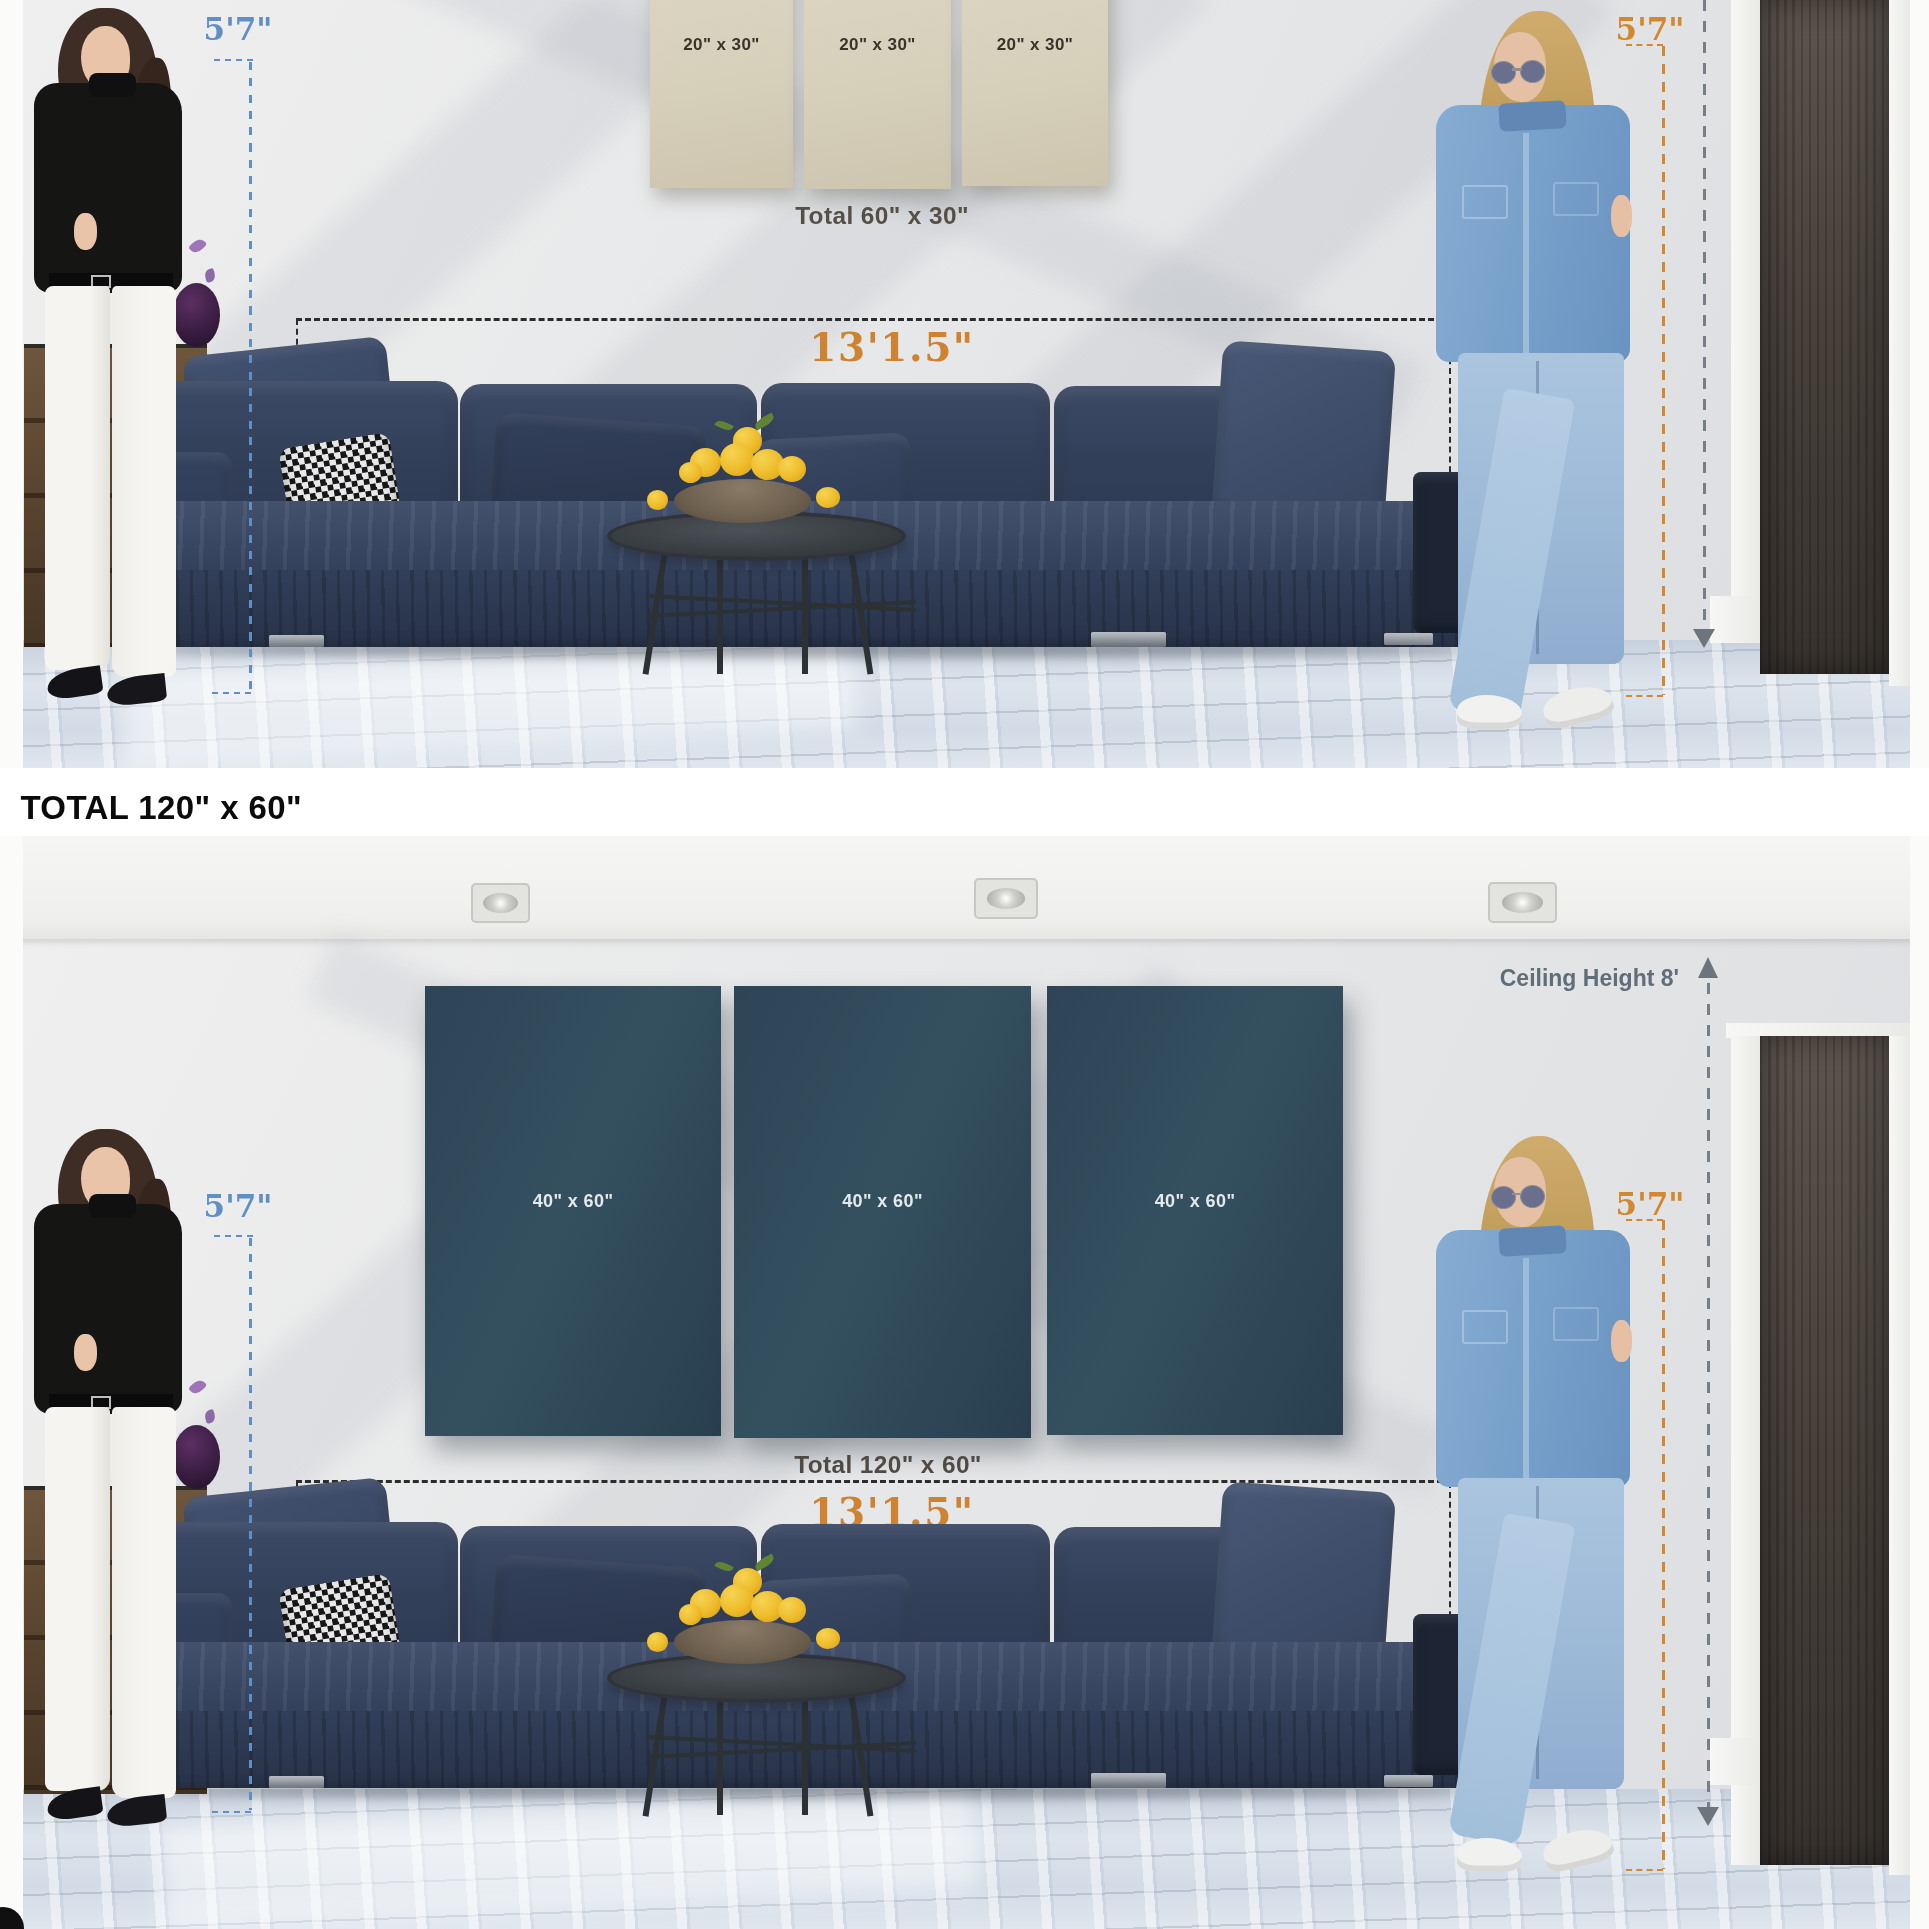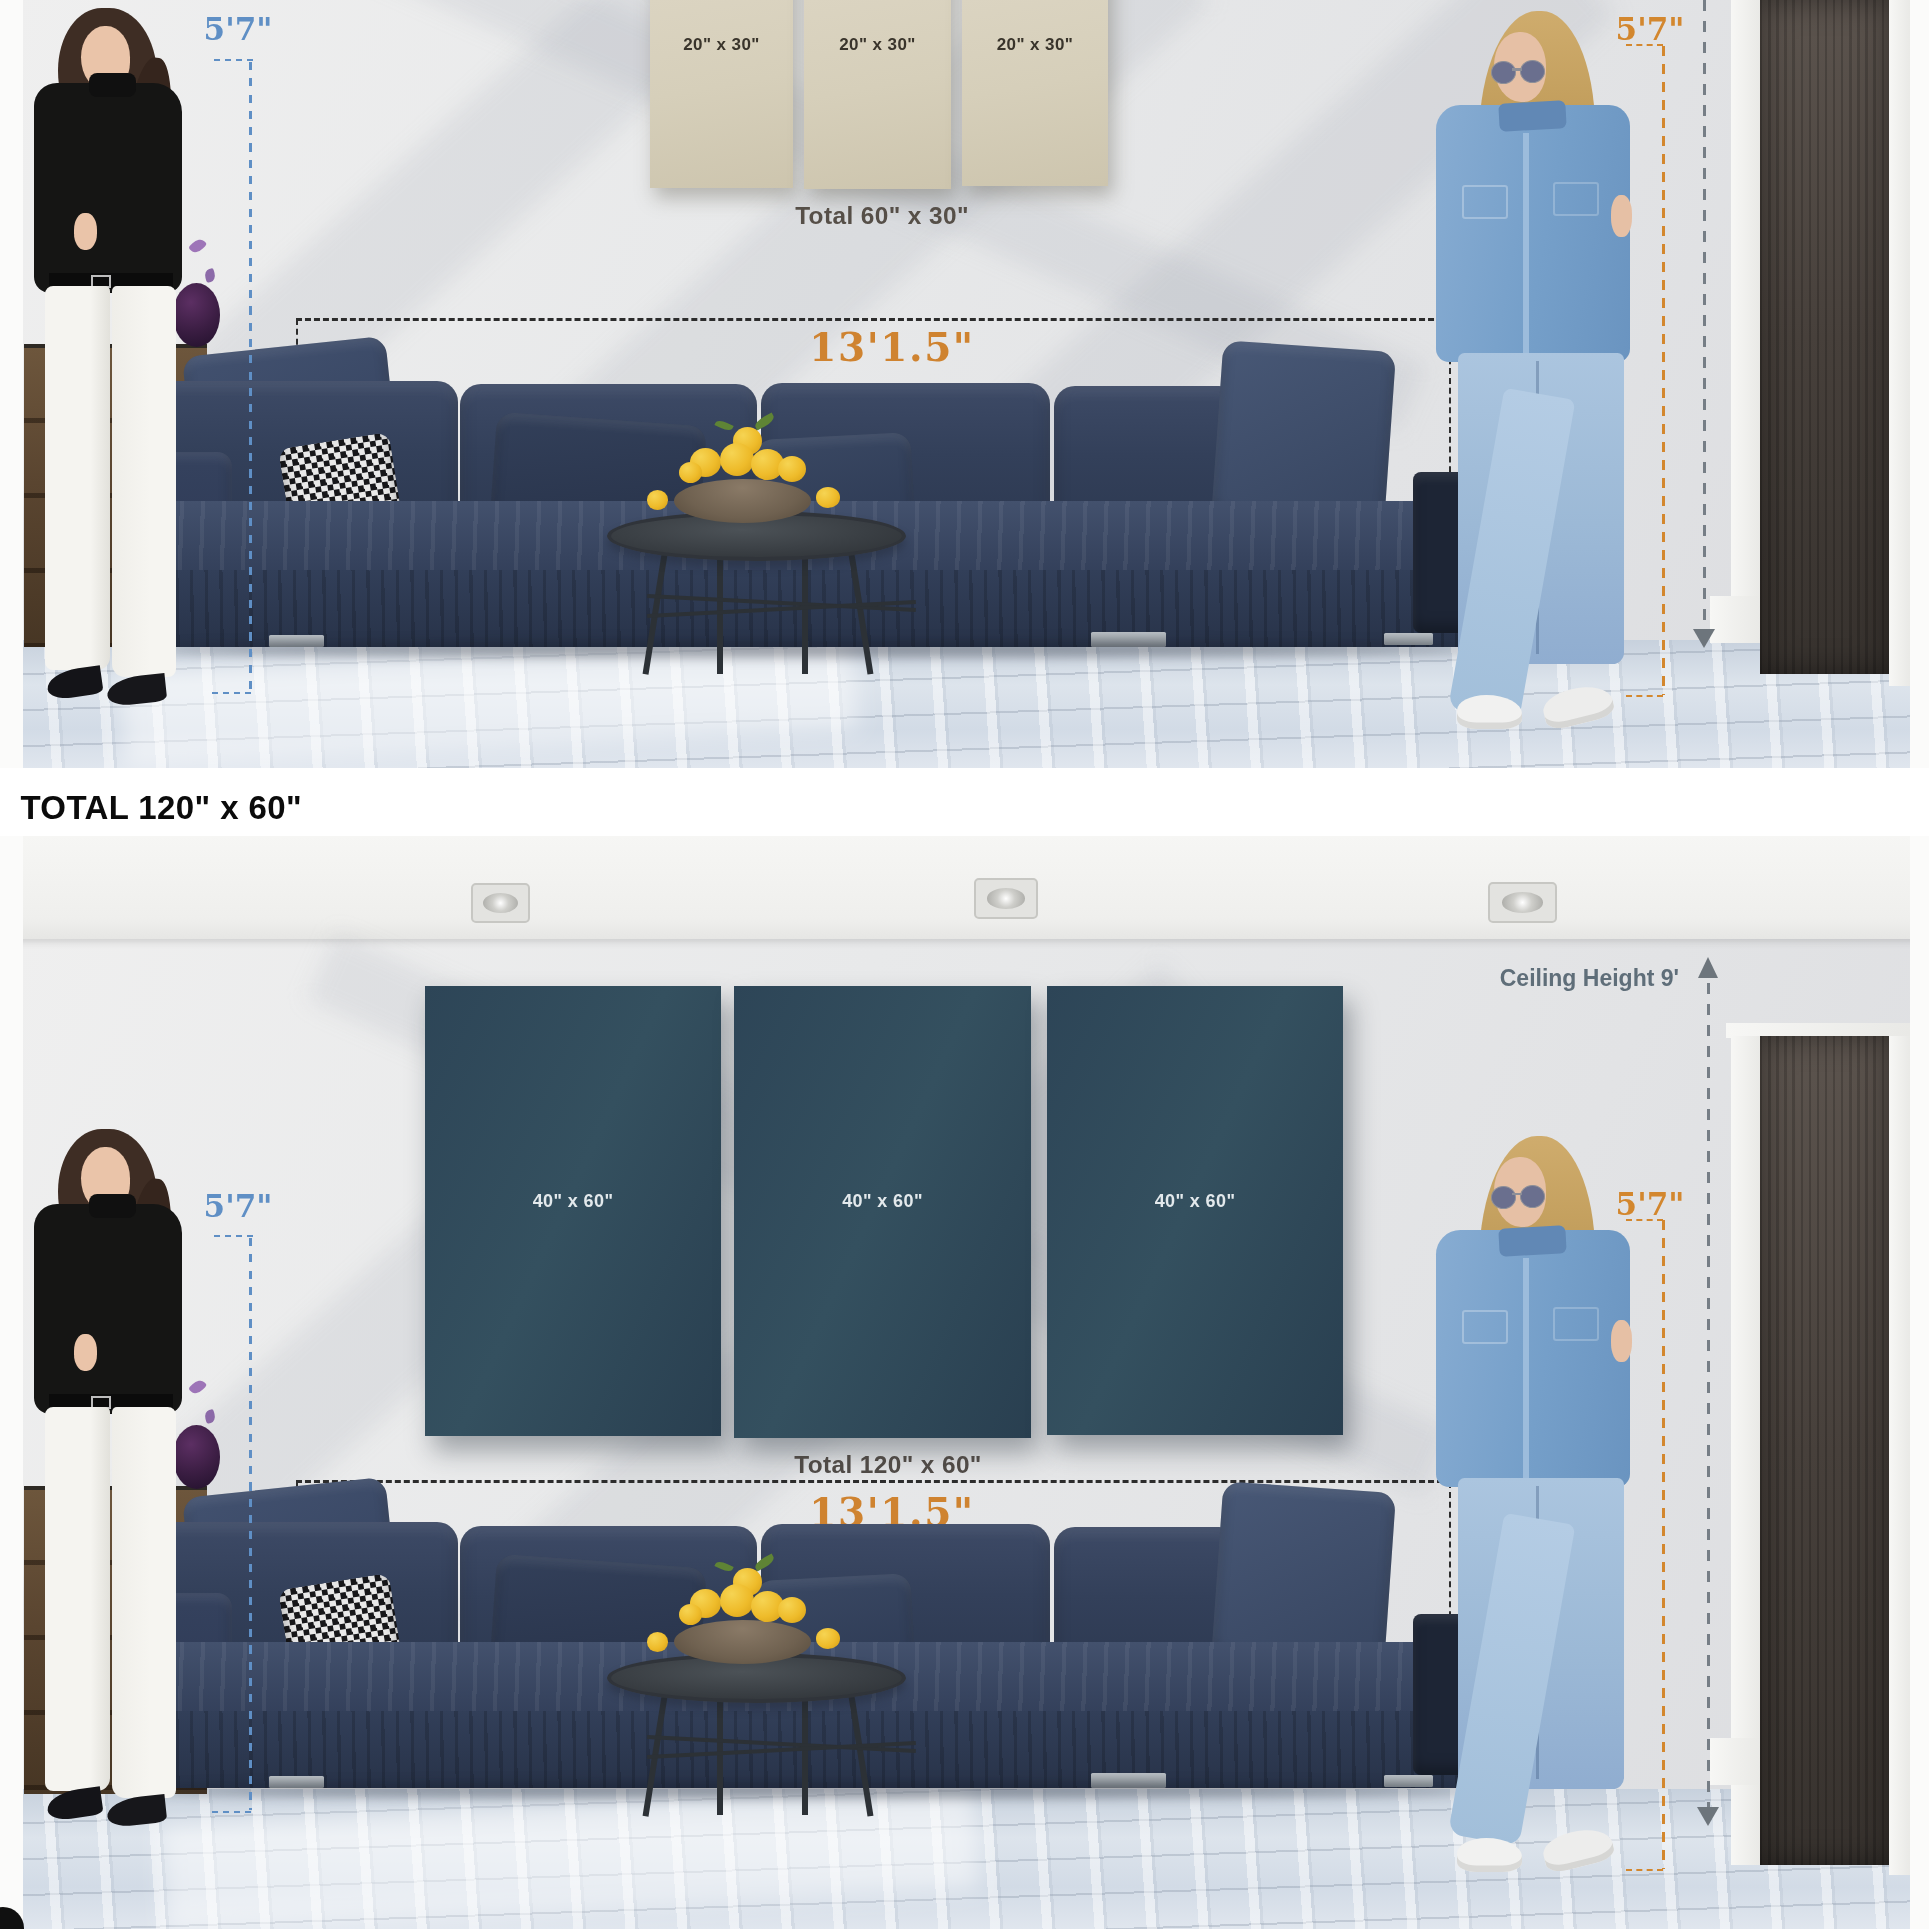--- a/index.html
+++ b/index.html
@@ -223,21 +223,21 @@
       </div>
     <div class="ceillight" style="left:1488px;top:46px;width:65px;height:37px;">
         <div class="inner"></div>
       </div>
     <div class="streak" style="left:309px;top:65px;width:122px;height:896px;transform:rotate(48deg);"></div>
     <div class="streak" style="left:774px;top:16.3px;width:138px;height:977px;transform:rotate(48deg);"></div>
     <div class="streak" style="left:269px;top:342px;width:1221px;height:73px;transform:rotate(24deg);"></div>
     <div class="floor" style="top:953px;height:140px;"></div>
     <div class="streak bright" style="left:163px;top:969px;width:814px;height:106px;transform:rotate(-3deg);"></div>
 
-    <div class="ceiling-label" style="left:1384px;top:129px;width:295px;">Ceiling Height 9'</div>
+    <div class="ceiling-label" style="left:1384px;top:129px;width:295px;">Ceiling Height 8'</div>
     <div class="arrow-up" style="left:1698px;top:121px;"></div>
     <div class="vdash gray" style="left:1707px;top:147px;height:829px;"></div>
     <div class="arrow-down" style="left:1697px;top:971px;"></div>
 
     <div class="panel-navy" style="left:425px;top:150px;width:296px;height:450px;">
       <div class="plabel light" style="top:205px;">40" x 60"</div>
     </div>
     <div class="panel-navy" style="left:734px;top:150px;width:297px;height:452px;">
       <div class="plabel light" style="top:205px;">40" x 60"</div>
     </div>

